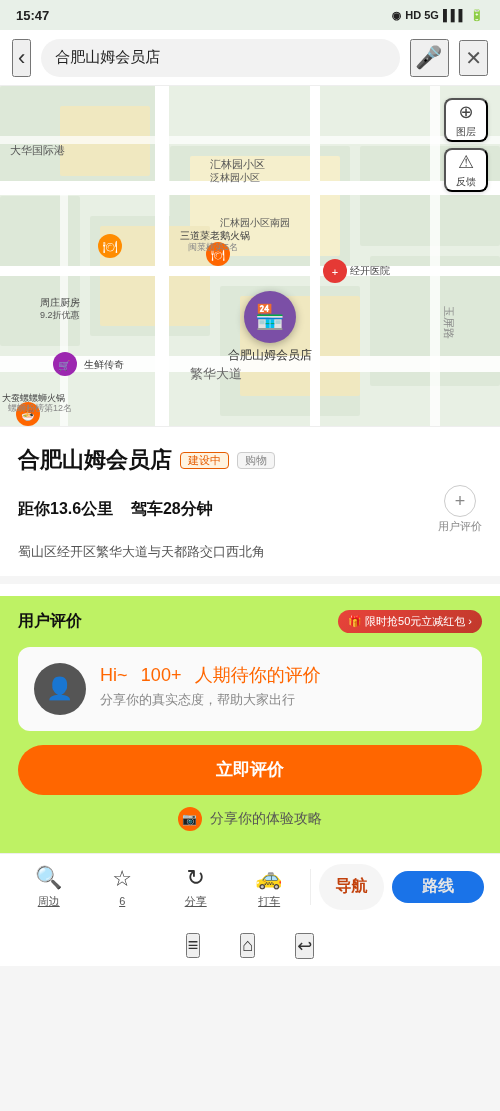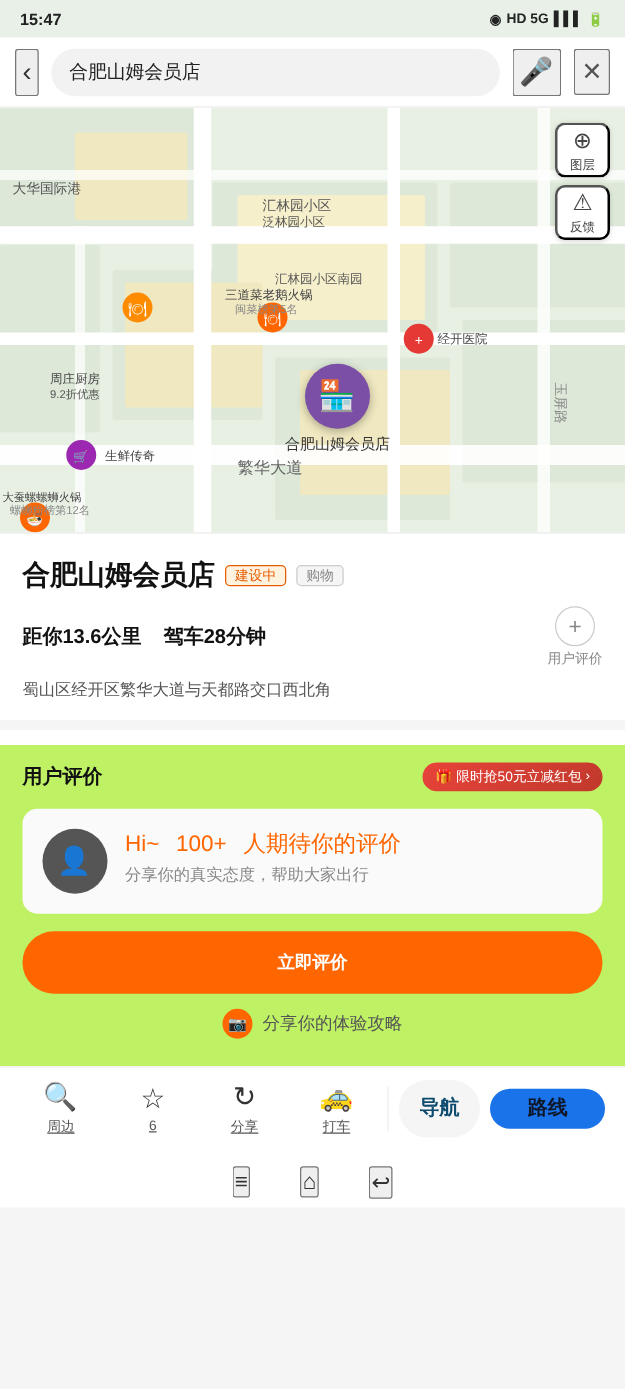--- a/index.html
+++ b/index.html
@@ -296,21 +296,21 @@
       color: #888;
     }
 
     .review-btn {
       width: 100%;
       height: 50px;
       background: #ff6600;
       border-radius: 25px;
       border: none;
       color: #fff;
-      font-size: 14px;
+      font-size: 17px;
       font-weight: 600;
       cursor: pointer;
       margin-bottom: 12px;
     }
 
     .share-guide {
       display: flex;
       align-items: center;
       justify-content: center;
       gap: 8px;
@@ -365,32 +365,32 @@
       background: #eee;
     }
     .nav-btn {
       flex: 1;
       height: 46px;
       background: #f5f5f5;
       border-radius: 23px;
       border: none;
       font-size: 16px;
       font-weight: 600;
-      color: #0c4a6e;
+      color: #c2410c;
       cursor: pointer;
     }
     .route-btn {
       flex: 1.4;
       height: 32px;
       background: #1a73e8;
       border-radius: 23px;
       border: none;
       font-size: 16px;
       font-weight: 600;
-      color: #0f172a;
+      color: #e5e5e5;
       cursor: pointer;
     }
 
     
     .system-bar {
       background: #fff;
       height: 36px;
       display: flex;
       align-items: center;
       justify-content: center;

